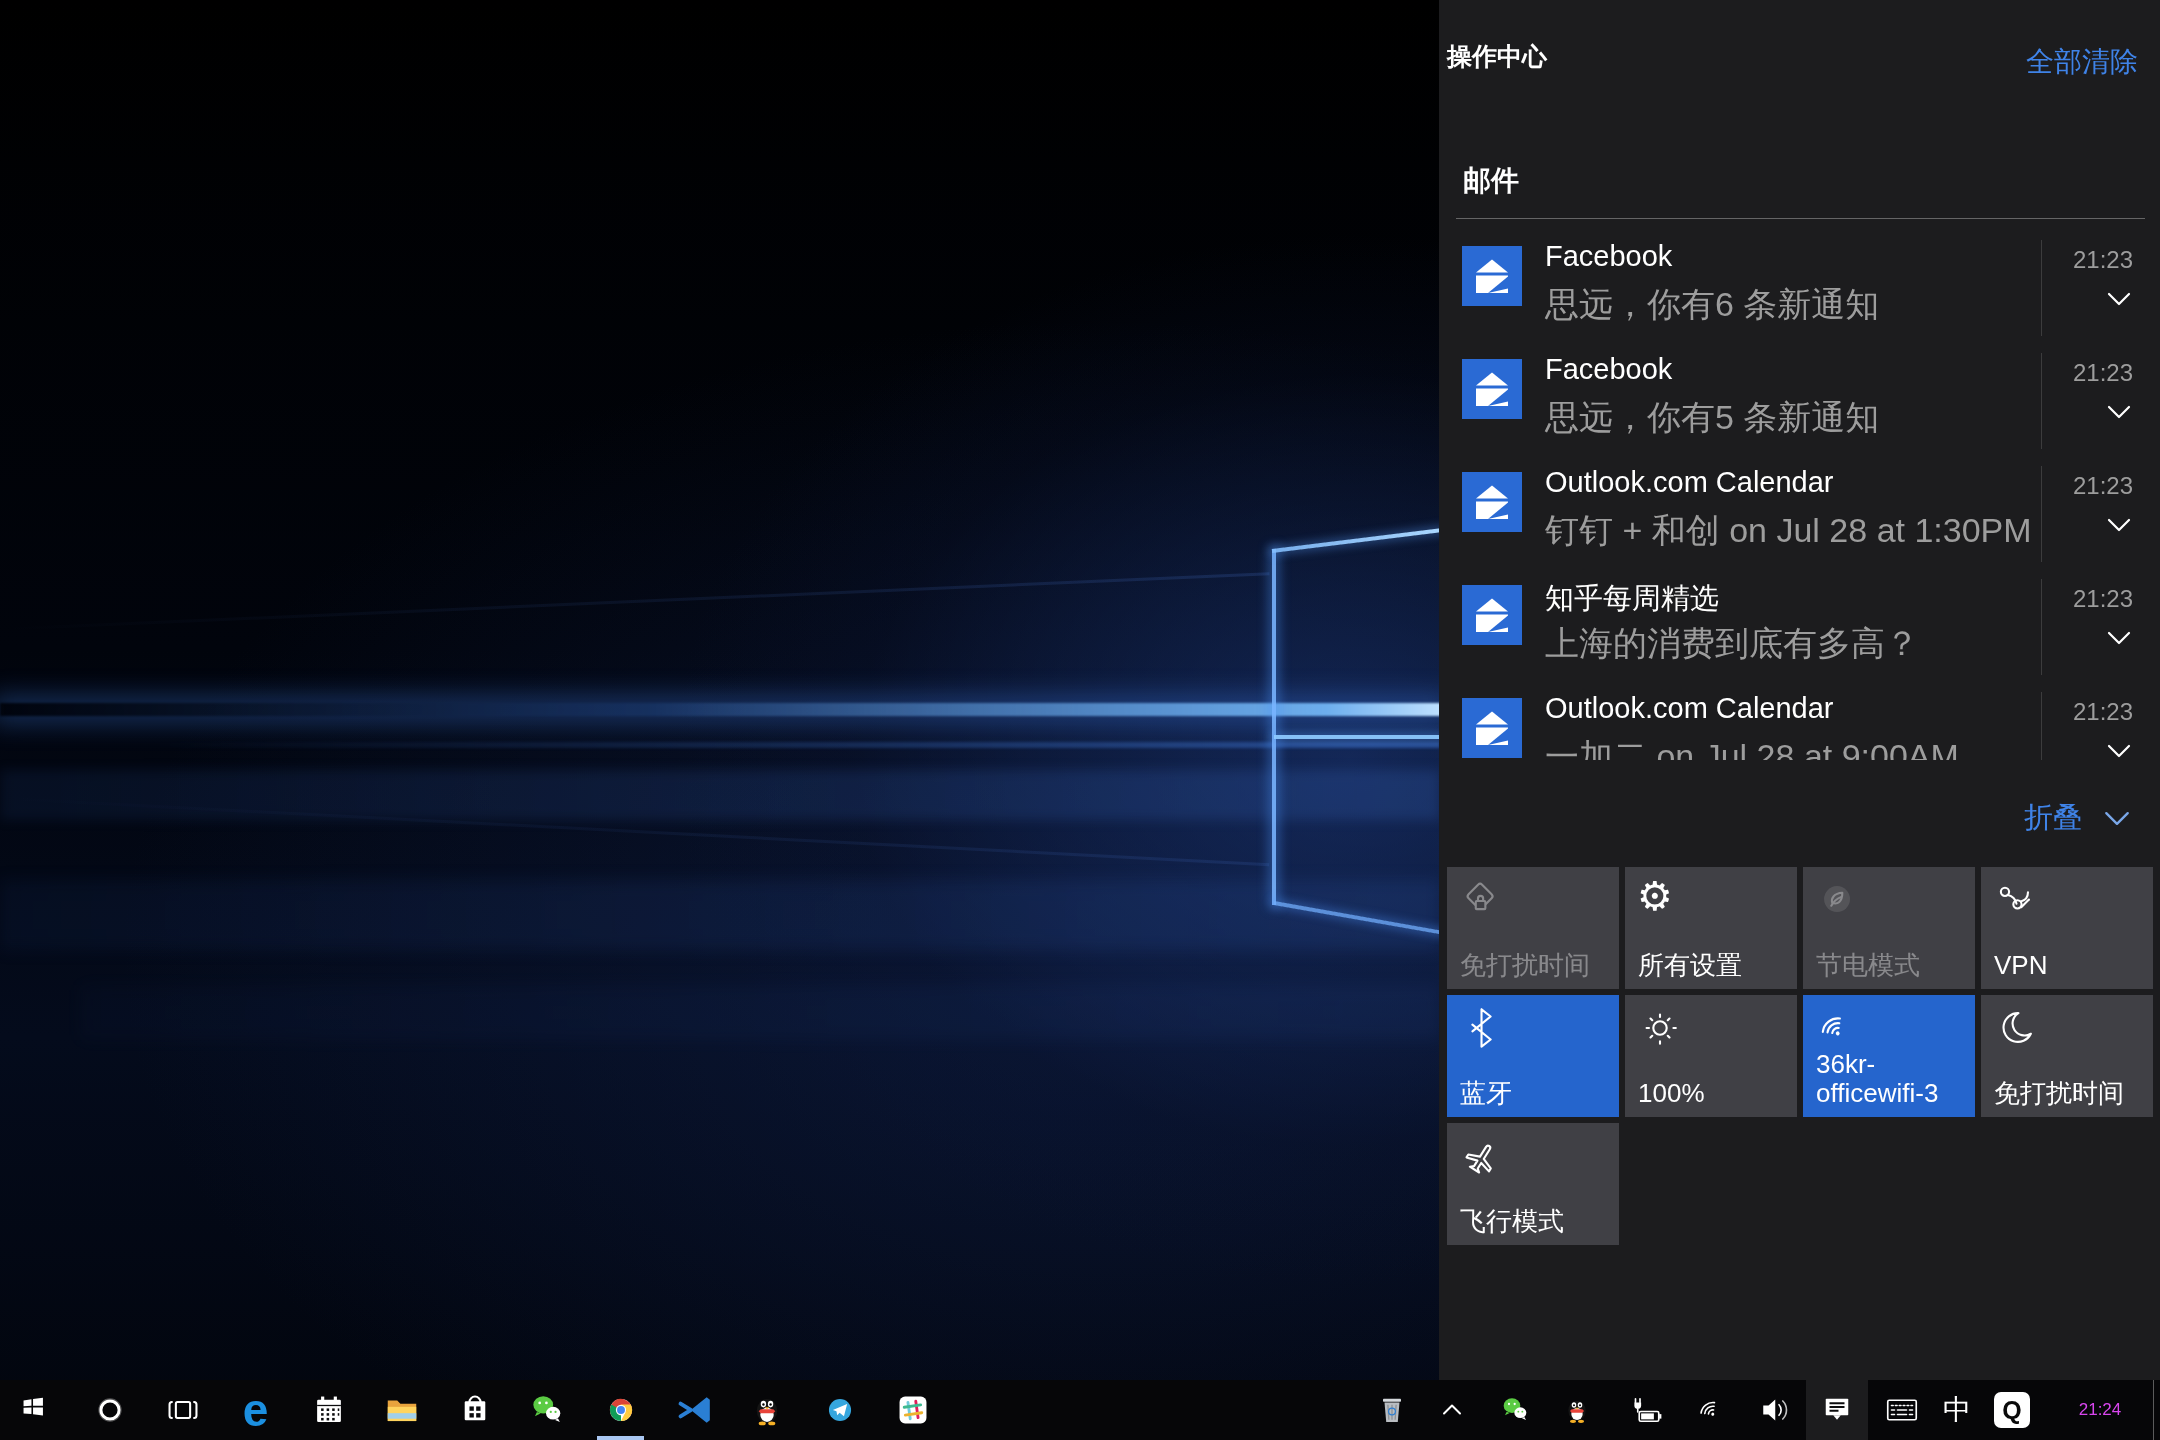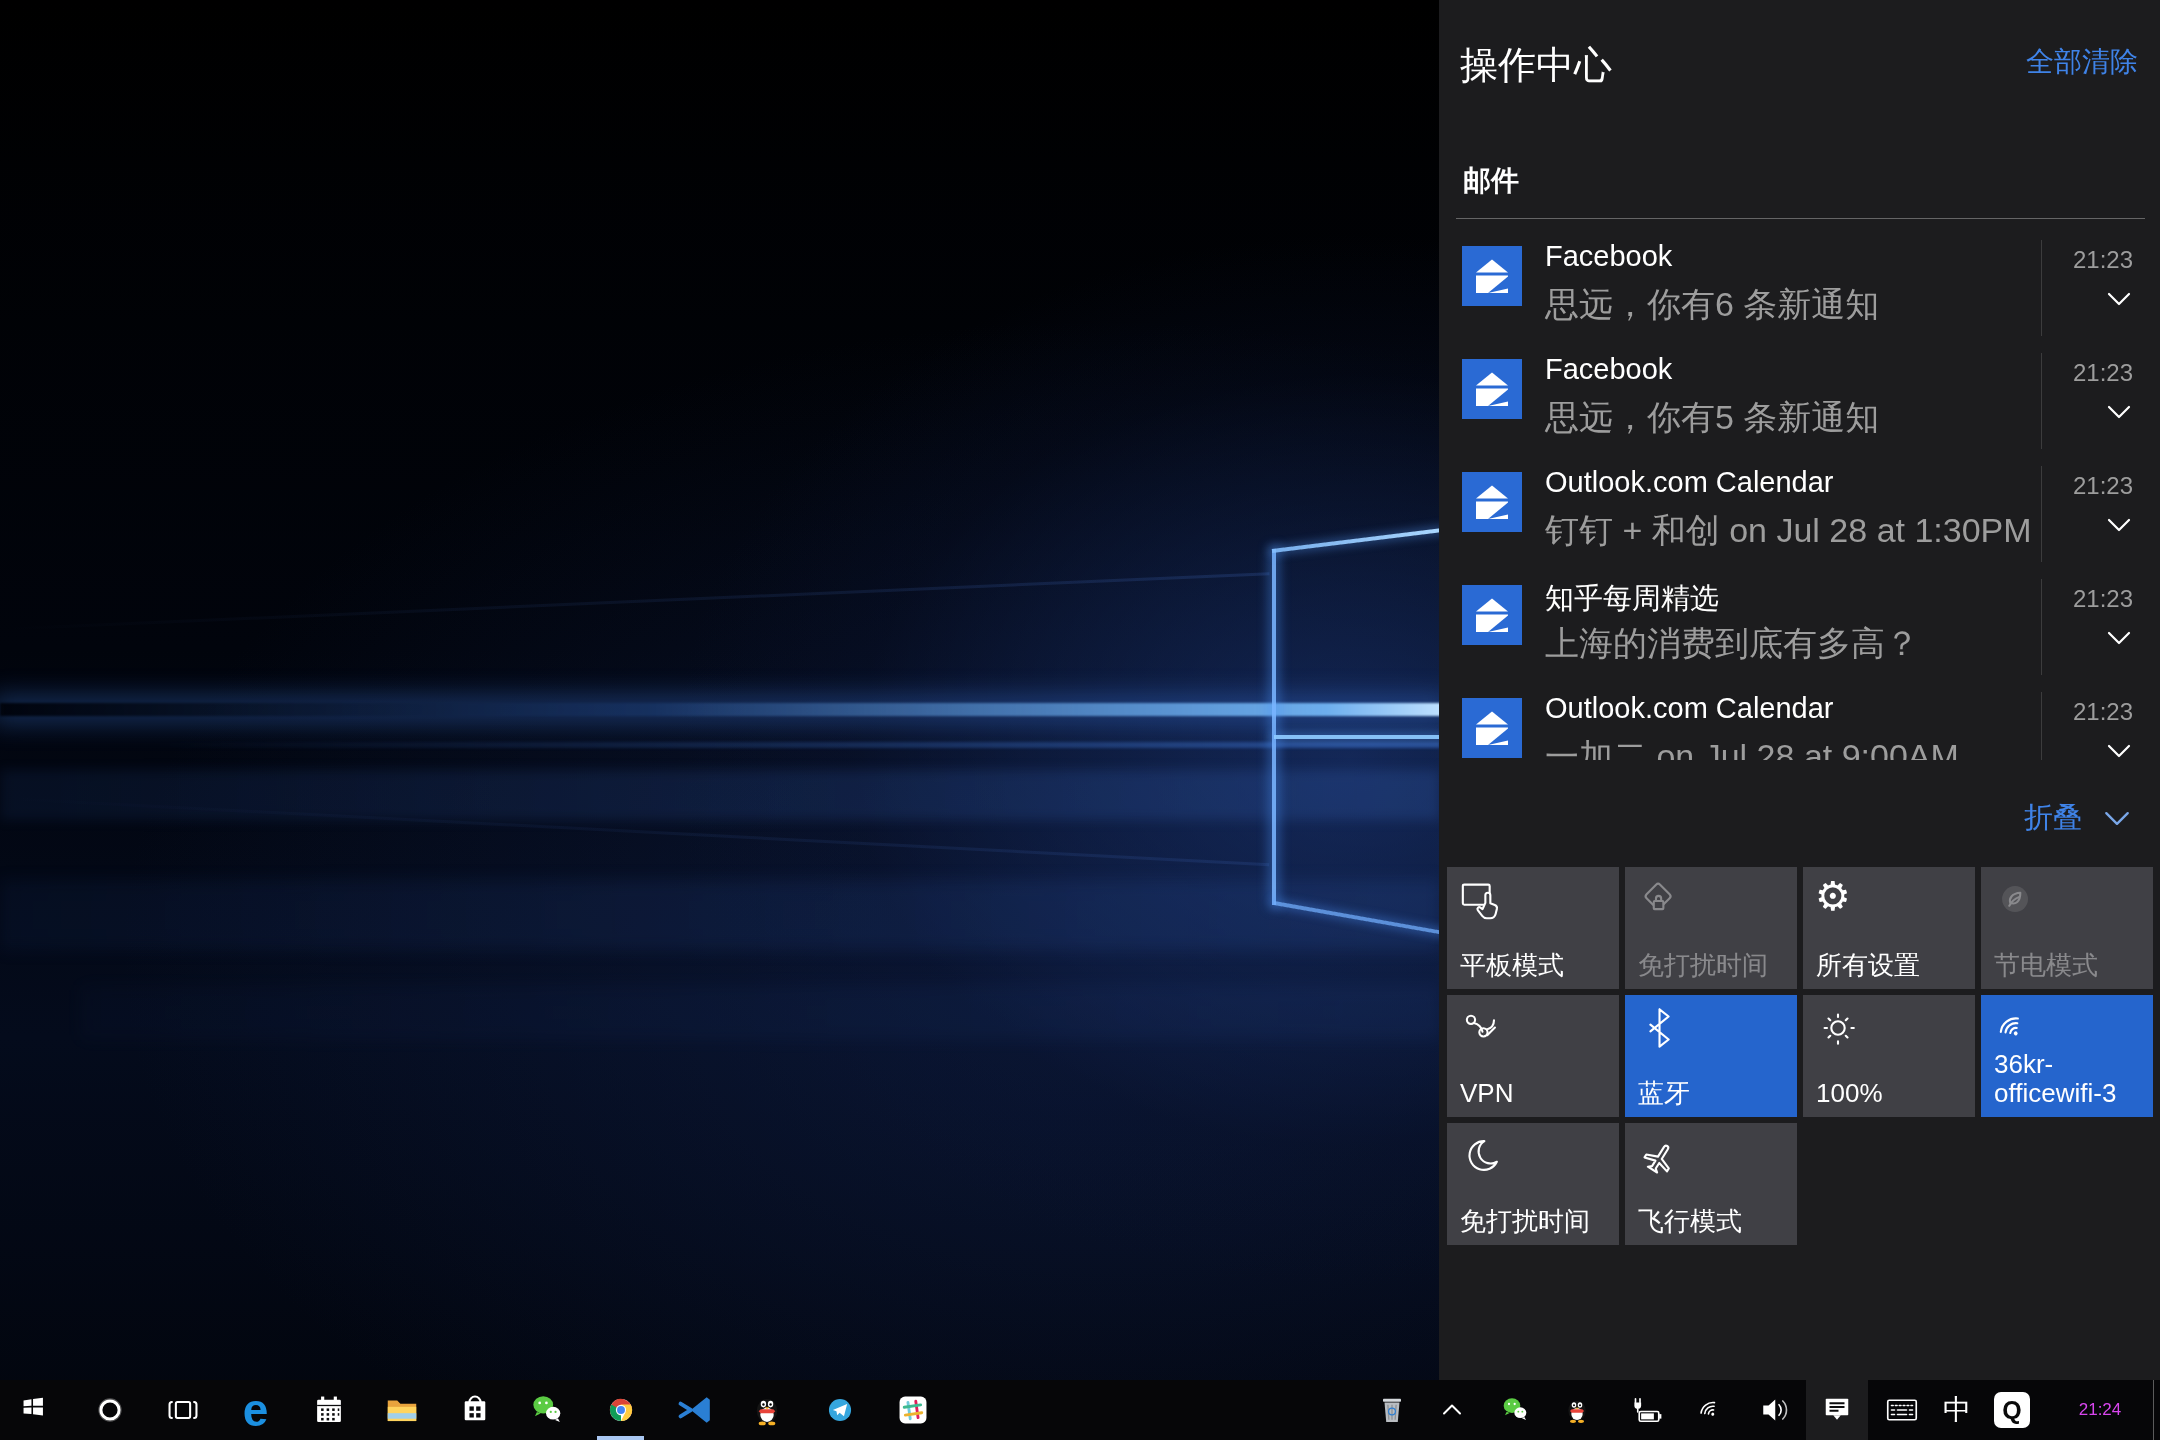--- a/index.html
+++ b/index.html
@@ -32,21 +32,21 @@
     background:rgba(110,170,250,.8);box-shadow:0 0 10px 2px rgba(80,150,255,.4);}
   .haze1{left:0;top:770px;width:1440px;height:50px;filter:blur(6px);
     background:linear-gradient(90deg, rgba(40,80,160,.12), rgba(60,110,200,.22));}
   .haze2{left:0;top:880px;width:1440px;height:70px;filter:blur(8px);
     background:linear-gradient(90deg, rgba(30,60,130,.1), rgba(50,95,180,.18));}
   .haze3{left:80px;top:985px;width:1360px;height:55px;filter:blur(8px);opacity:.6;
     background:linear-gradient(90deg, rgba(30,60,130,.08), rgba(50,95,180,.16));}
 
   
   .panel{position:absolute;left:1439px;top:0;width:721px;height:1380px;background:#1c1c1e;}
-  .ac-title{position:absolute;left:21px;top:40px;font-size:38px;font-weight:400;}
+  .ac-title{position:absolute;left:8px;top:40px;font-size:25px;font-weight:700;}
   .ac-clear{position:absolute;right:22px;top:43px;font-size:28px;color:#3f83e8;cursor:pointer;}
   .ac-section{position:absolute;left:24px;top:162px;font-size:28px;font-weight:700;}
   .ac-divider{position:absolute;left:17px;right:15px;top:218px;height:1px;background:rgba(255,255,255,.32);}
 
   .notifs{position:absolute;left:0;top:232px;width:721px;height:528px;overflow:hidden;}
   .notif{position:relative;height:113px;cursor:pointer;}
   .n-icon{position:absolute;left:23px;top:14px;width:60px;height:60px;}
   .n-app{position:absolute;left:106px;top:8px;font-size:29px;color:#fff;white-space:nowrap;}
   .n-msg{position:absolute;left:106px;top:50px;font-size:34px;color:#9d9d9d;white-space:nowrap;}
   .n-sep{position:absolute;left:602px;top:8px;width:1px;height:96px;background:rgba(255,255,255,.14);}
@@ -196,28 +196,20 @@
 
   <div class="collapse">
     <span>折叠</span>
     <svg class="line" width="26" height="15" viewBox="0 0 24 14">
       <path d="M2 2 L12 12 L22 2" stroke-width="3" style="stroke:#7aa7e8"></path>
       </svg>
   </div>
 
   <div class="qa-grid">
 
-    <div class="tile">
-      <span class="qa-icon">
-        <svg class="line" viewBox="0 0 48 48">
-          <rect x="4" y="8" width="28" height="21" rx="1.5"></rect>
-          <path d="M27.5 27 v-8 a2.6 2.6 0 0 1 5.2 0 v8.5 l4.6 1.8 c1.8 .7 2.6 2.2 2.2 4 l-1.3 5.2 a6 6 0 0 1 -5.8 4.5 h-3.4 a6 6 0 0 1 -4.8 -2.4 l-4.6 -6.1 c-1.3 -1.8 1 -3.9 2.8 -2.5 l2.1 1.6 z" class="bgfill"></path>
-        </svg></span>
-      <span class="t-label">平板模式</span>
-    </div>
 
     <div class="tile disabled">
       <span class="qa-icon">
         <svg class="line" viewBox="0 0 48 48">
           <g transform="rotate(-45 22 20)">
               <rect x="12" y="10" width="20" height="20" rx="3"></rect>
             </g>
           <rect x="17.5" y="25" width="10" height="8.5" rx="1" class="bgfill"></rect>
           <path d="M19.8 25 v-2.6 a2.7 2.7 0 0 1 5.4 0 V25"></path>
         </svg></span>

